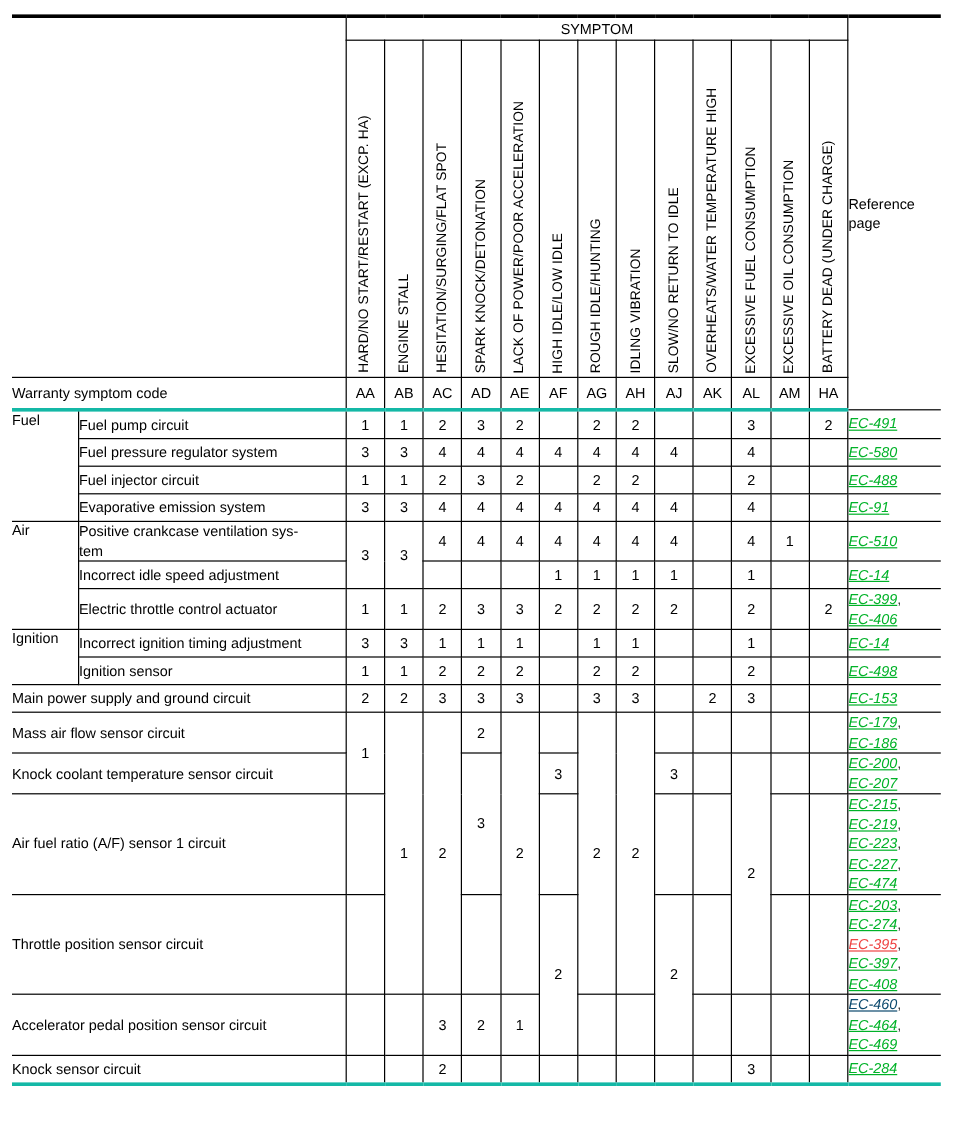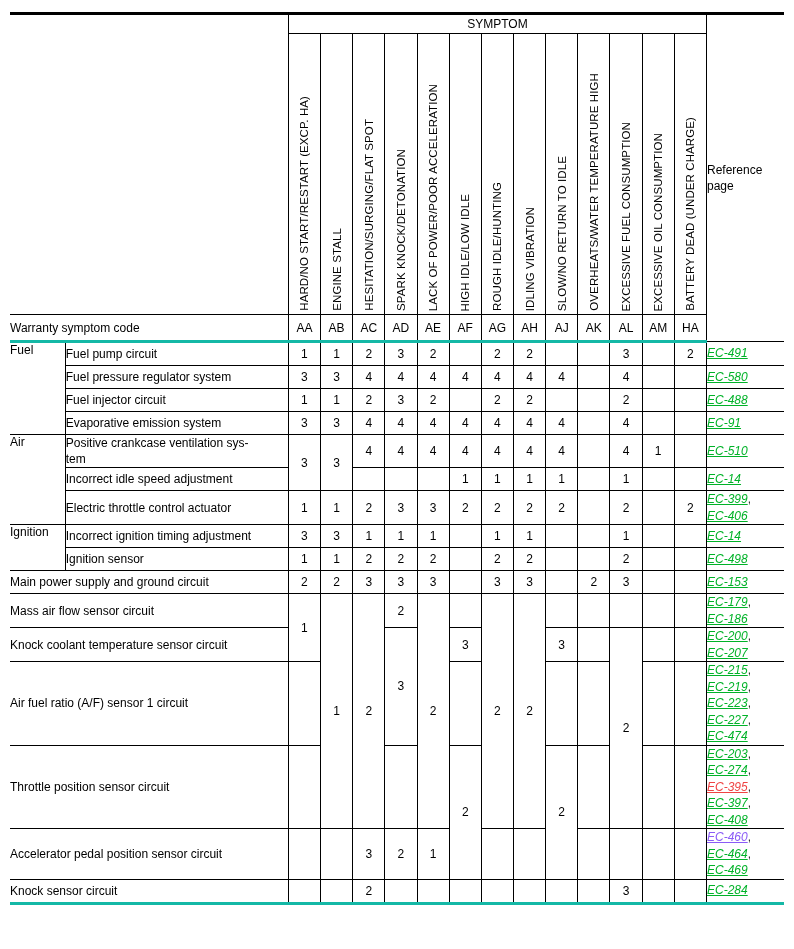--- a/index.html
+++ b/index.html
@@ -426,21 +426,21 @@
           <td class="num">3</td>
           <td class="num">2</td>
           <td class="num">1</td>
           <td class="num"></td>
           <td class="num"></td>
           <td class="num"></td>
           <td class="num"></td>
           <td class="num"></td>
           <td class="num"></td>
           <td class="ref edge-r">
-            <div><a class="pagelink" style="color: #8b5cf6;">EC-460</a><span class="comma" style="color: rgb(51, 51, 51);">,</span></div>
+            <div><a class="pagelink" style="color: #0c4a6e;">EC-460</a><span class="comma" style="color: rgb(51, 51, 51);">,</span></div>
             <div><a class="pagelink" style="color: rgb(0, 178, 40);">EC-464</a><span class="comma" style="color: rgb(51, 51, 51);">,</span></div>
             <div><a class="pagelink" style="color: rgb(0, 178, 40);">EC-469</a></div>
           </td>
         </tr>
         <tr>
           <td class="sub edge-l" colspan="2">Knock sensor circuit</td>
           <td class="num"></td>
           <td class="num"></td>
           <td class="num">2</td>
           <td class="num"></td>

